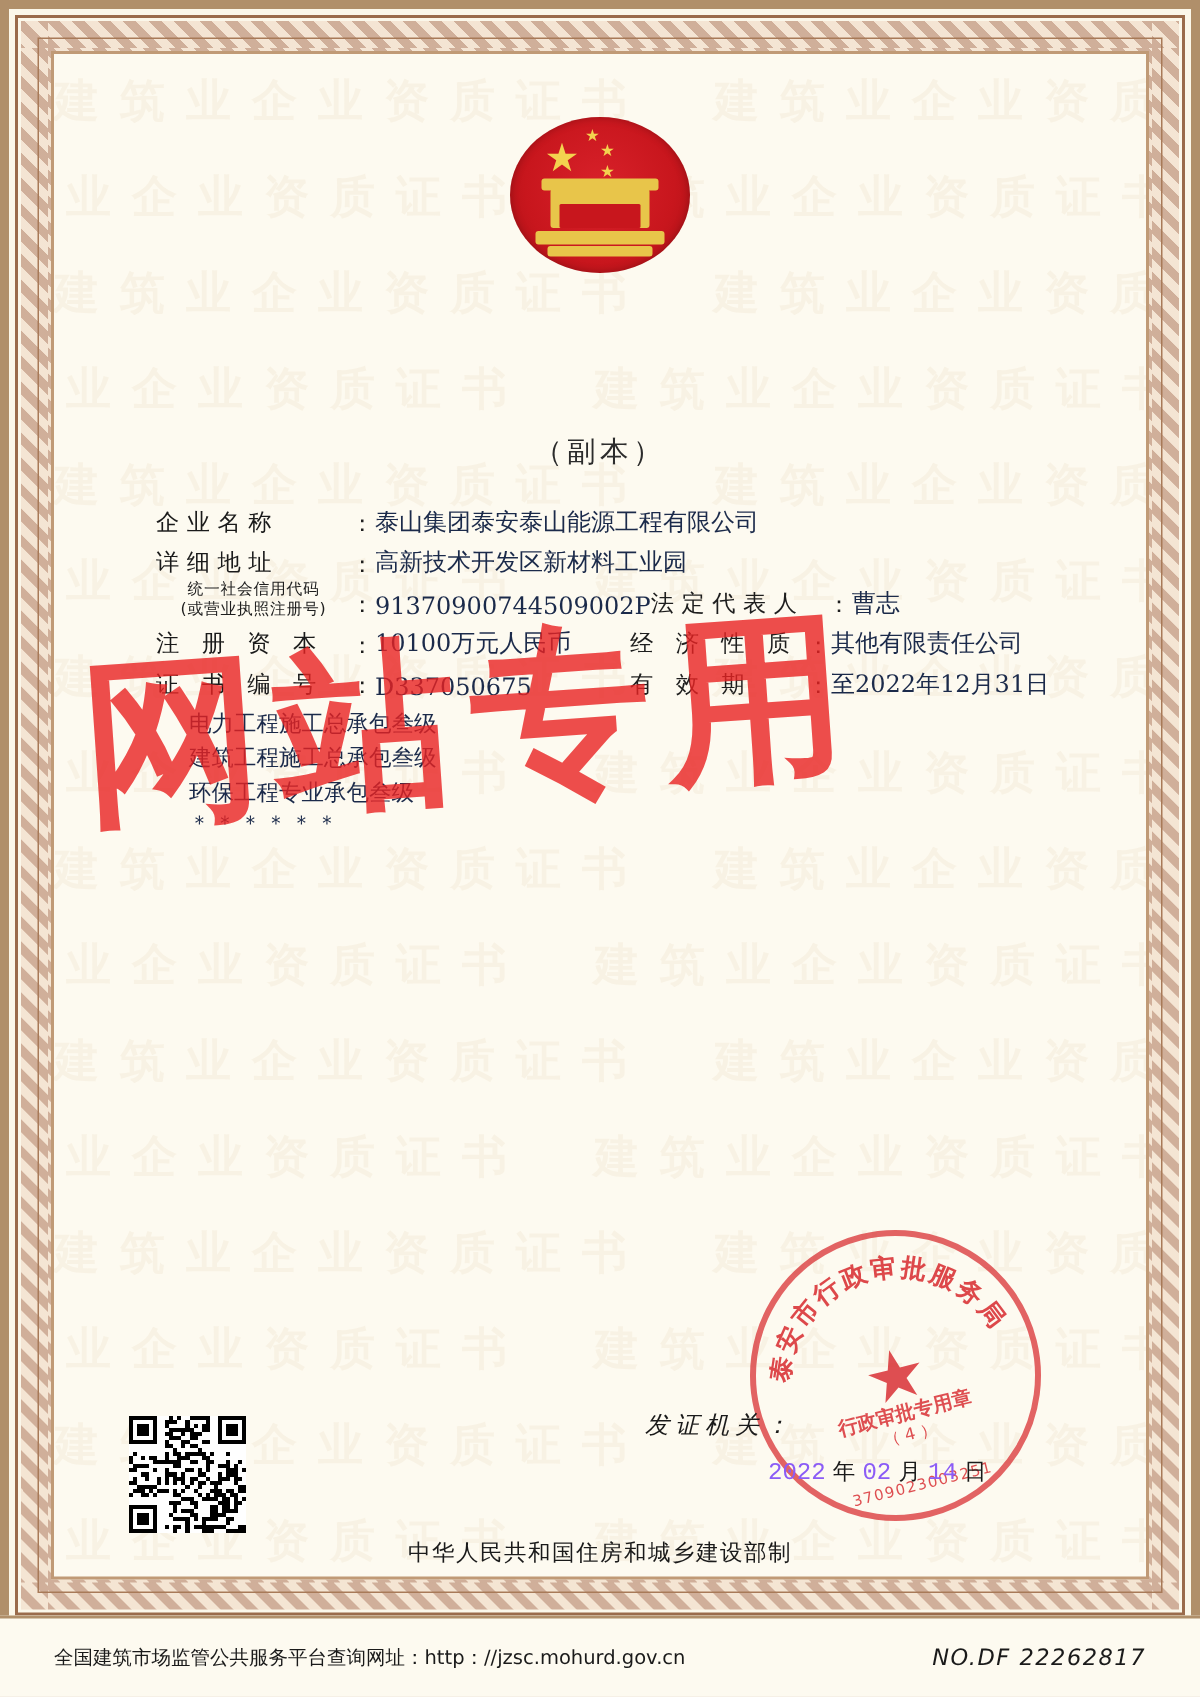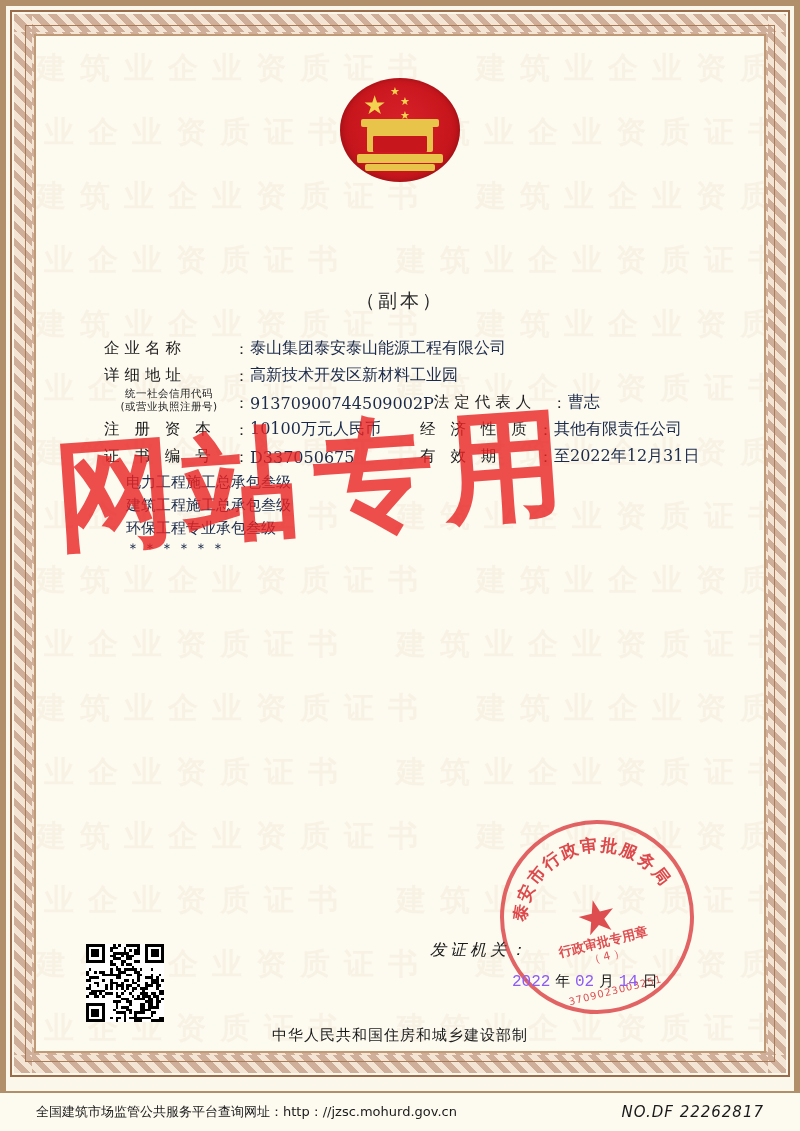--- a/index.html
+++ b/index.html
@@ -342,21 +342,21 @@
     top: 944px;
     width: 78px;
     height: 78px;
     background: #fff;
   }
   .qr svg { display: block; }
   
   .bottom-bar {
     position: absolute;
     left: 0; right: 0; bottom: 0;
-    height: 40px;
+    height: 54px;
     background: #fdfaf0;
     display: flex;
     align-items: center;
     justify-content: space-between;
     padding: 12px 36px;
     box-sizing: border-box;
     border-top: 2px solid #b08f6a;
     font-family: "DejaVu Sans", sans-serif;
     font-size: 13px;
     color: #1a1a1a;

